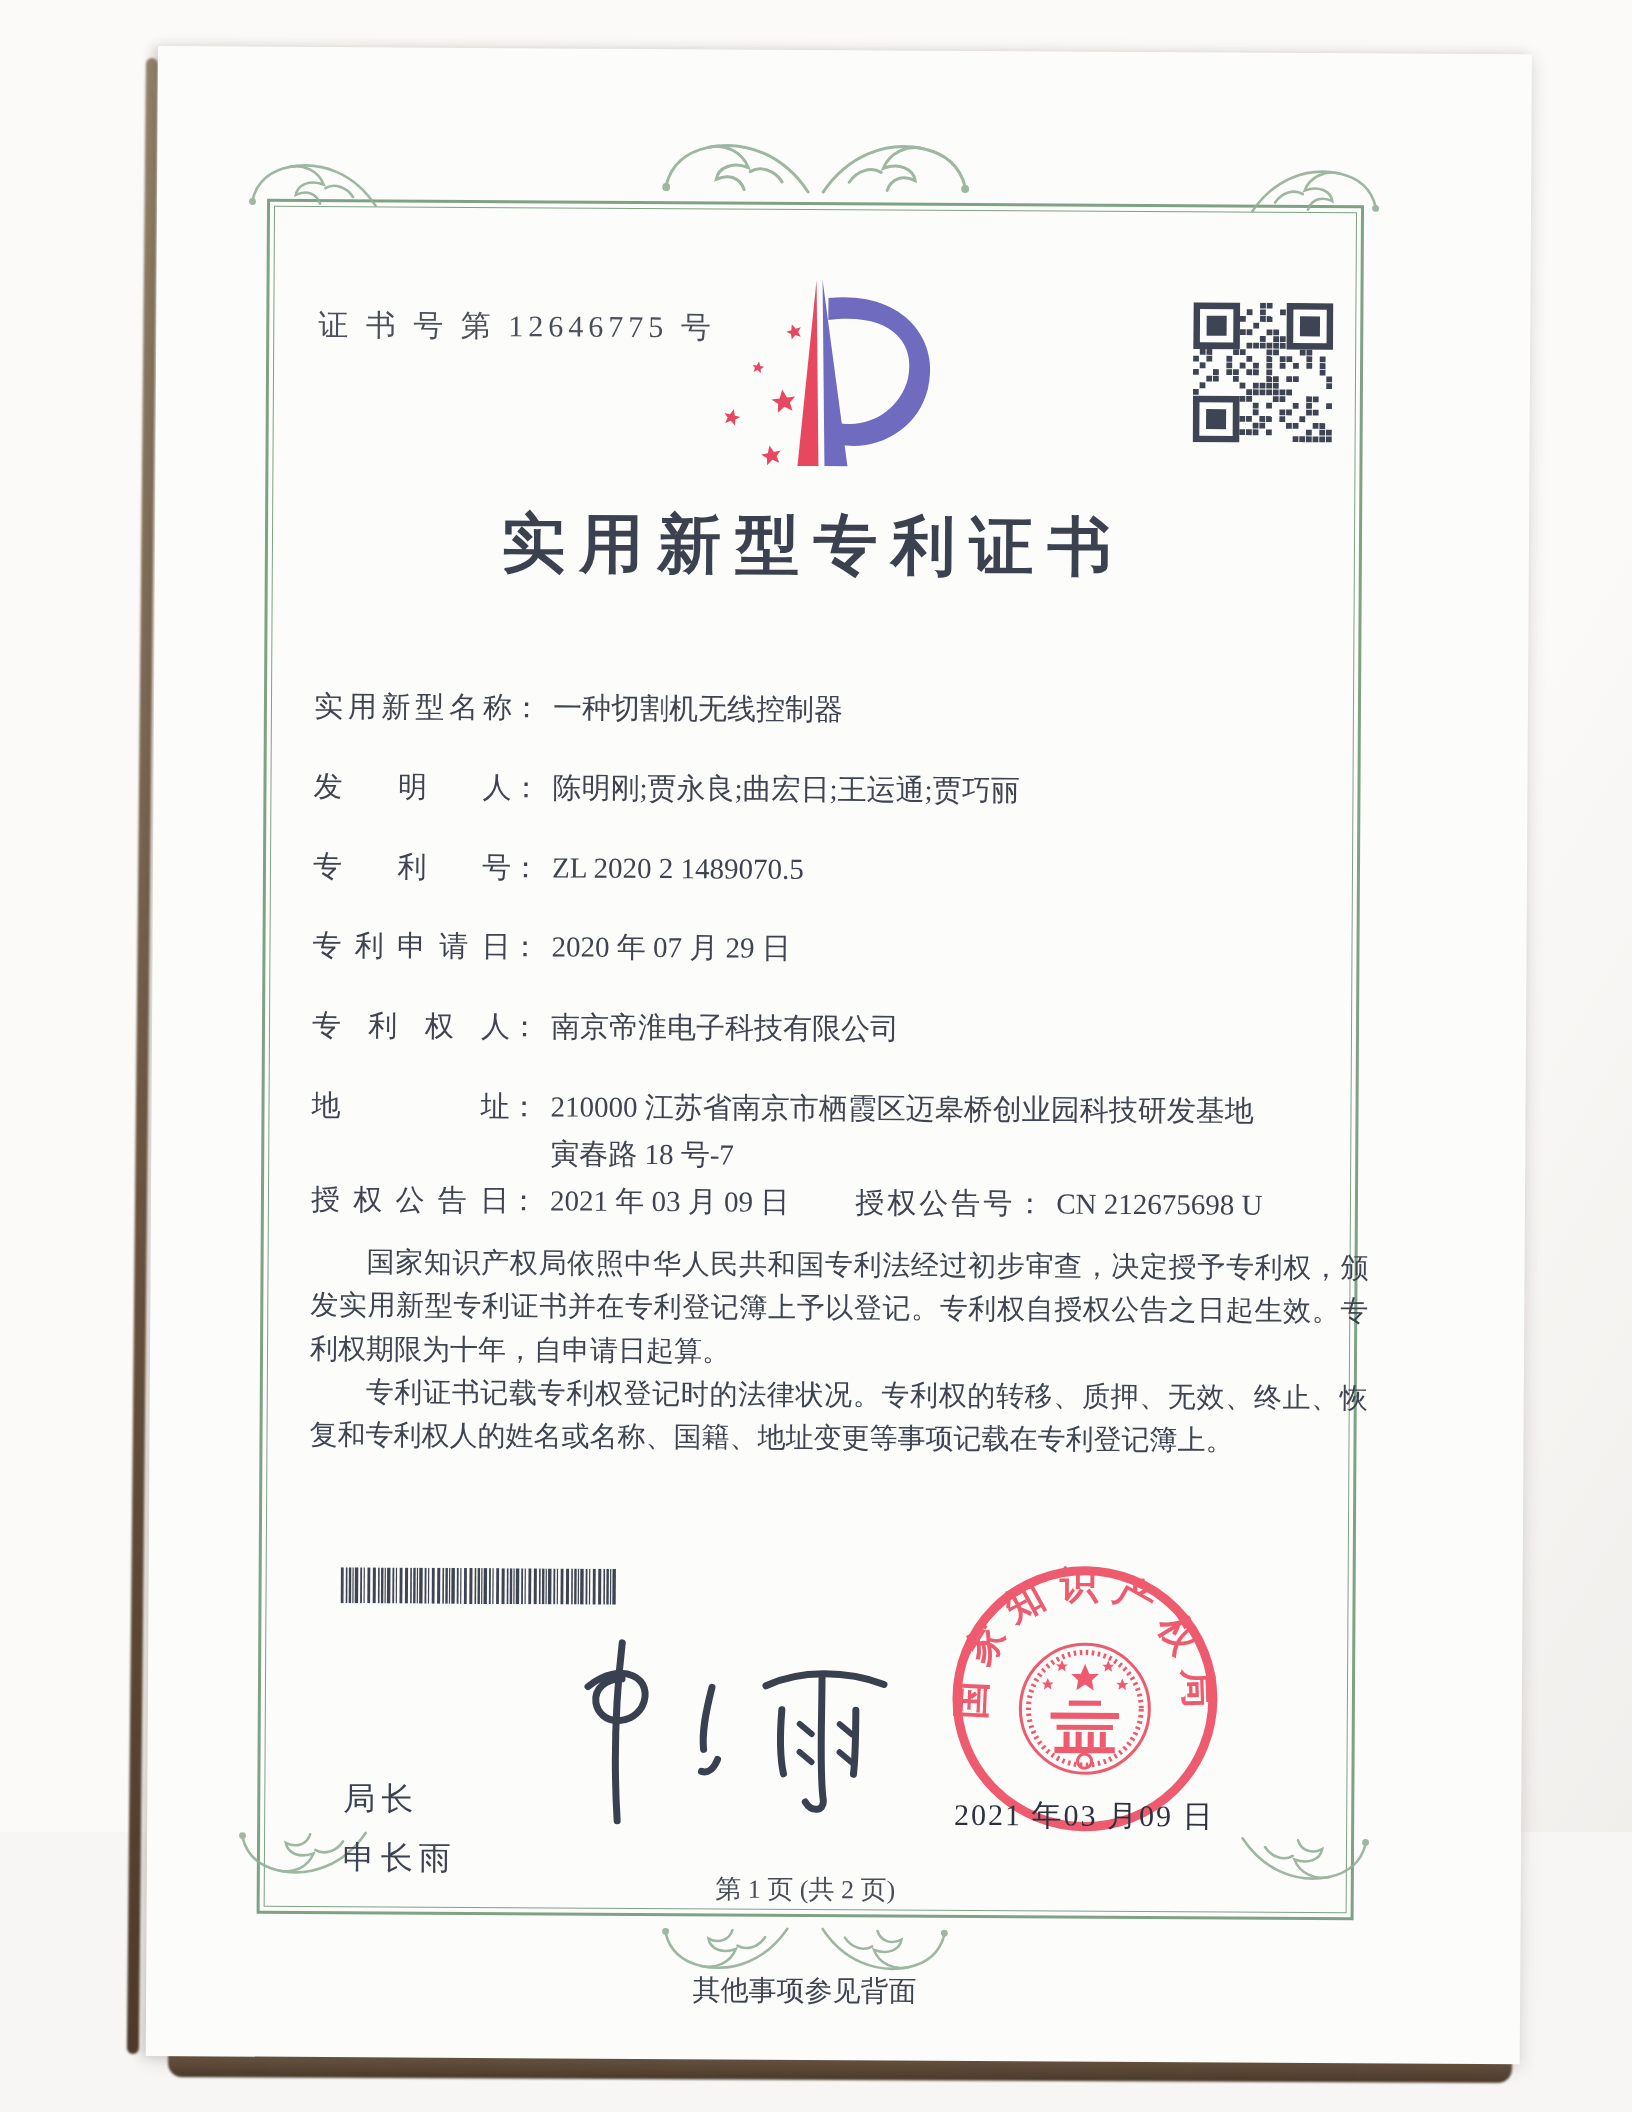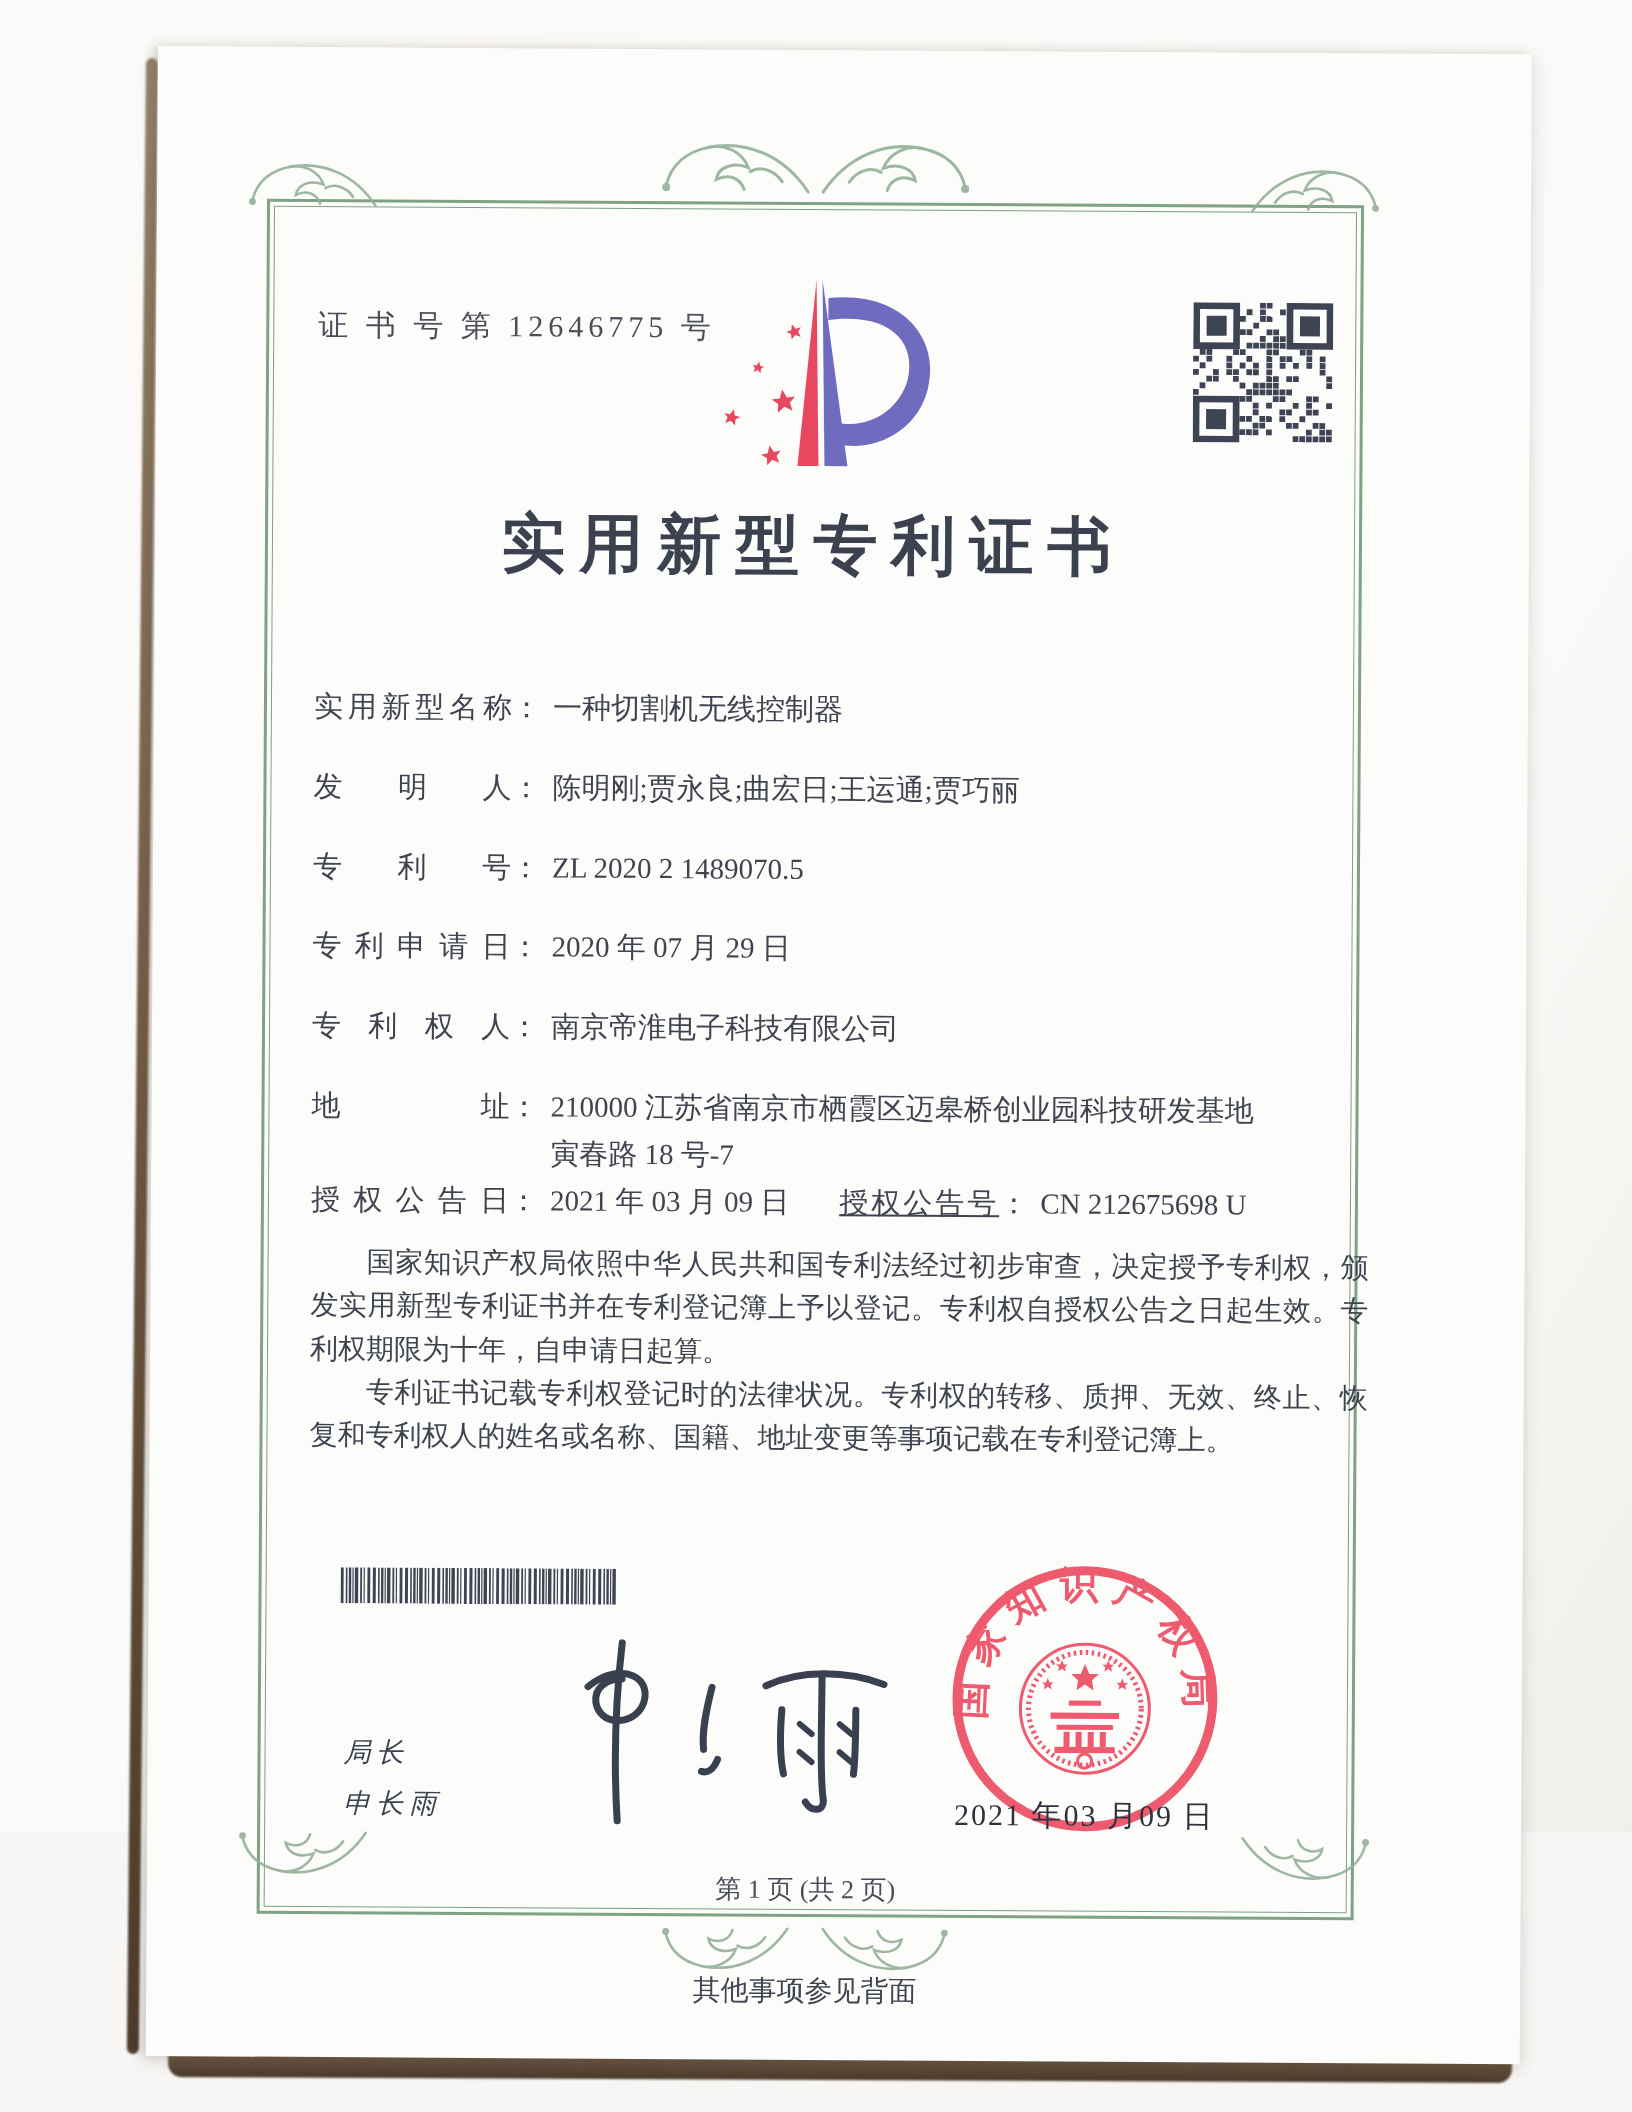--- a/index.html
+++ b/index.html
@@ -33,25 +33,25 @@
   .title{position:absolute;left:110px;top:452px;width:1097px;text-align:center;
     font-size:64px;font-weight:600;letter-spacing:14px;color:#3b414e;}
   .content{position:absolute;left:160px;top:642px;width:1058px;font-size:29px;line-height:1.2;}
   .frow{display:flex;align-items:flex-start;margin-bottom:45px;}
   .flabel{display:inline-block;width:198px;text-align:justify;text-align-last:justify;flex:0 0 198px;}
   .fcolon{flex:0 0 auto;}
   .fvalue{margin-left:12px;}
   .frow.addr{margin-bottom:12px;}
   .addr-l2{margin-top:12px;}
   .grant-row{display:flex;align-items:flex-start;margin-bottom:0;}
-  .glabel2{margin-left:50px;letter-spacing:3px;text-decoration:underline;}
+  .glabel2{margin-left:66px;letter-spacing:3px;}
   .paras{margin-top:24px;font-size:28px;line-height:1.54;text-align:justify;color:#3e4450;}
   .paras p{margin:0;text-indent:2em;}
   .barcode{position:absolute;left:192px;top:1520px;width:282px;height:36px;color:var(--code-dark);}
-  .sig-block{position:absolute;left:196px;top:1687px;font-size:27px;letter-spacing:6px;color:#3c4350;font-style:italic;}
+  .sig-block{position:absolute;left:196px;top:1730px;font-size:32px;letter-spacing:6px;color:#3c4350;}
   .sig-block .name{margin-top:15px;}
   .signature{position:absolute;left:356px;top:1586px;width:430px;height:205px;color:#394050;}
   .seal{position:absolute;left:796px;top:1506px;width:282px;height:282px;color:var(--seal-red);opacity:.92;}
   .seal-date{position:absolute;left:792px;top:1744px;width:290px;text-align:center;
     font-size:30px;letter-spacing:2px;color:#2d323e;}
   .page-no{position:absolute;left:110px;top:1822px;width:1097px;text-align:center;font-size:26px;color:#474c57;}
   .back-note{position:absolute;left:110px;top:1922px;width:1097px;text-align:center;font-size:28px;color:#3e4450;}
   svg{display:block;}
 </style>
 </head>

